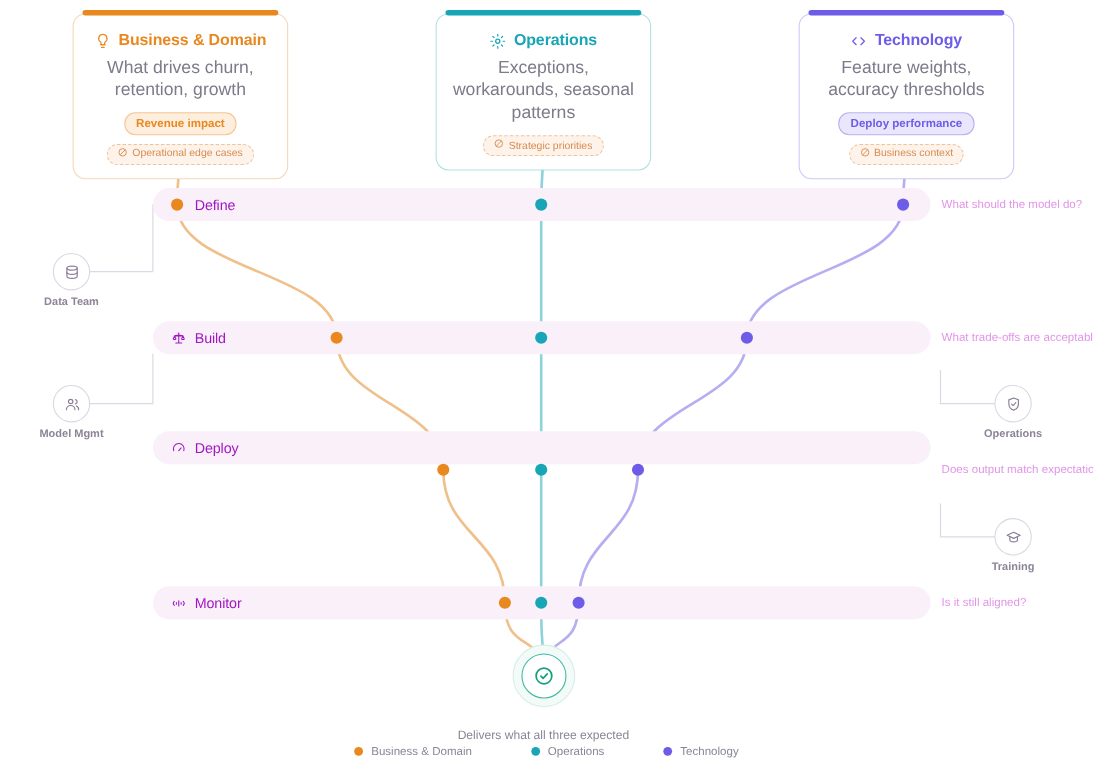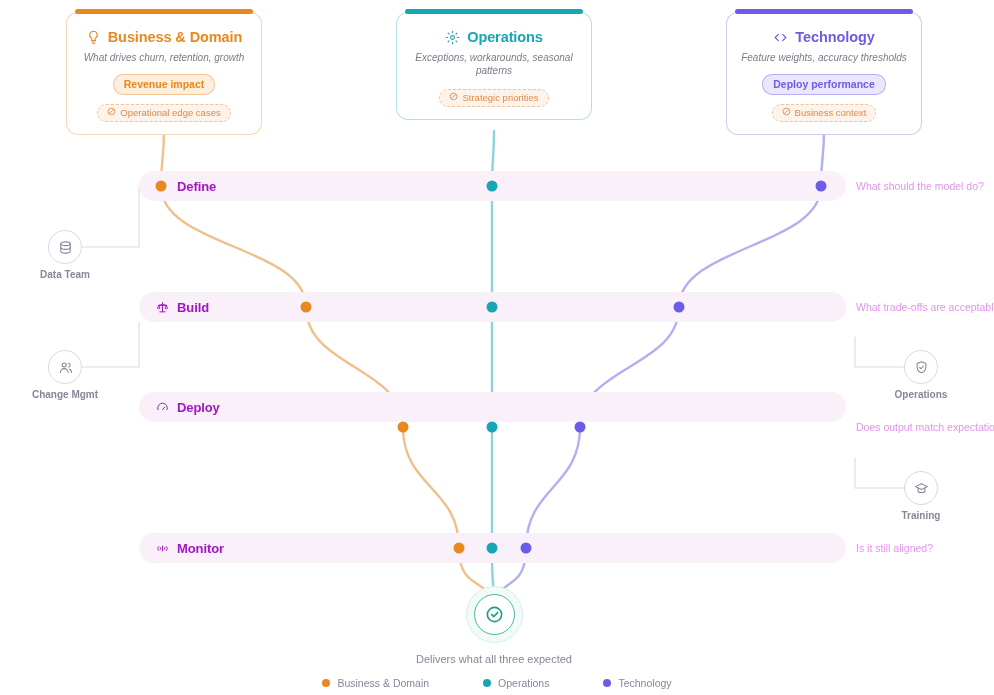--- a/index.html
+++ b/index.html
@@ -46,26 +46,25 @@
     margin-top: 6px;
     margin-bottom: 7px;
   }
   .card .hdr .ttl {
     font-size: 14.5px;
     font-weight: bold;
     letter-spacing: -0.1px;
   }
   .card .hdr .ico { display: flex; align-items: center; }
   .card .desc {
-    font-size: 10px;
+    font-size: 16px;
     color: #7b7b8a;
     line-height: 1.28;
     margin-bottom: 9px;
     padding: 0 2px;
-    font-style: italic;
   }
   .pill-primary {
     display: inline-block;
     font-size: 10.5px;
     font-weight: bold;
     padding: 3px 10px 4px;
     border-radius: 10px;
     margin-bottom: 7px;
   }
   .pill-secondary {
@@ -94,21 +93,21 @@
     position: absolute;
     left: 17px; top: 0;
     height: 30px;
     display: flex;
     align-items: center;
     gap: 8px;
   }
   .stage-label .sico { display: flex; align-items: center; }
   .stage-label .stxt {
     font-size: 13px;
-    font-weight: bold;
+    font-weight: normal;
     color: #a117c2;
     letter-spacing: -0.1px;
   }
   .stage-q {
     position: absolute;
     left: 856px;
     height: 30px;
     display: flex;
     align-items: center;
     font-size: 10.5px;
@@ -174,21 +173,21 @@
     display: flex; align-items: center; justify-content: center;
   }
   .outcome .otitle {
     margin-top: 8px;
     font-size: 13.5px;
     font-weight: bold;
     color: #18a07e;
     letter-spacing: -0.1px;
   }
   .outcome .osub {
-    margin-top: 10px;
+    margin-top: 20px;
     font-size: 11px;
     color: #8c8497;
   }
 
   
   .legend {
     position: absolute;
     left: 0; right: 0;
     top: 677px;
     display: flex;
@@ -375,21 +374,21 @@
         <div class="alabel">Data Team</div>
       </div>
       <div class="actor" style="left: 22px; top: 350px;">
         <div class="circ">
           <svg width="15" height="15" viewBox="0 0 24 24" fill="none" stroke="#8c7f98" stroke-width="1.7" stroke-linecap="round" stroke-linejoin="round">
             <circle cx="10" cy="8" r="3.2"></circle>
             <path d="M3.8 20a6.2 6.2 0 0 1 12.4 0"></path>
             <path d="M17 5.3a3.2 3.2 0 0 1 0 6.2M18.5 14.5a5.5 5.5 0 0 1 3 5.5"></path>
           </svg>
         </div>
-        <div class="alabel">Change Mgmt</div>
+        <div class="alabel">Model Mgmt</div>
       </div>
       <div class="actor" style="left: 878px; top: 350px;">
         <div class="circ">
           <svg width="15" height="15" viewBox="0 0 24 24" fill="none" stroke="#8c7f98" stroke-width="1.7" stroke-linecap="round" stroke-linejoin="round">
             <path d="M12 2.8 5 5.6v5.3c0 4.4 2.9 8.4 7 9.6 4.1-1.2 7-5.2 7-9.6V5.6z"></path>
             <polyline points="9,11.8 11.2,14 15.2,9.6"></polyline>
           </svg>
         </div>
         <div class="alabel">Operations</div>
       </div>

